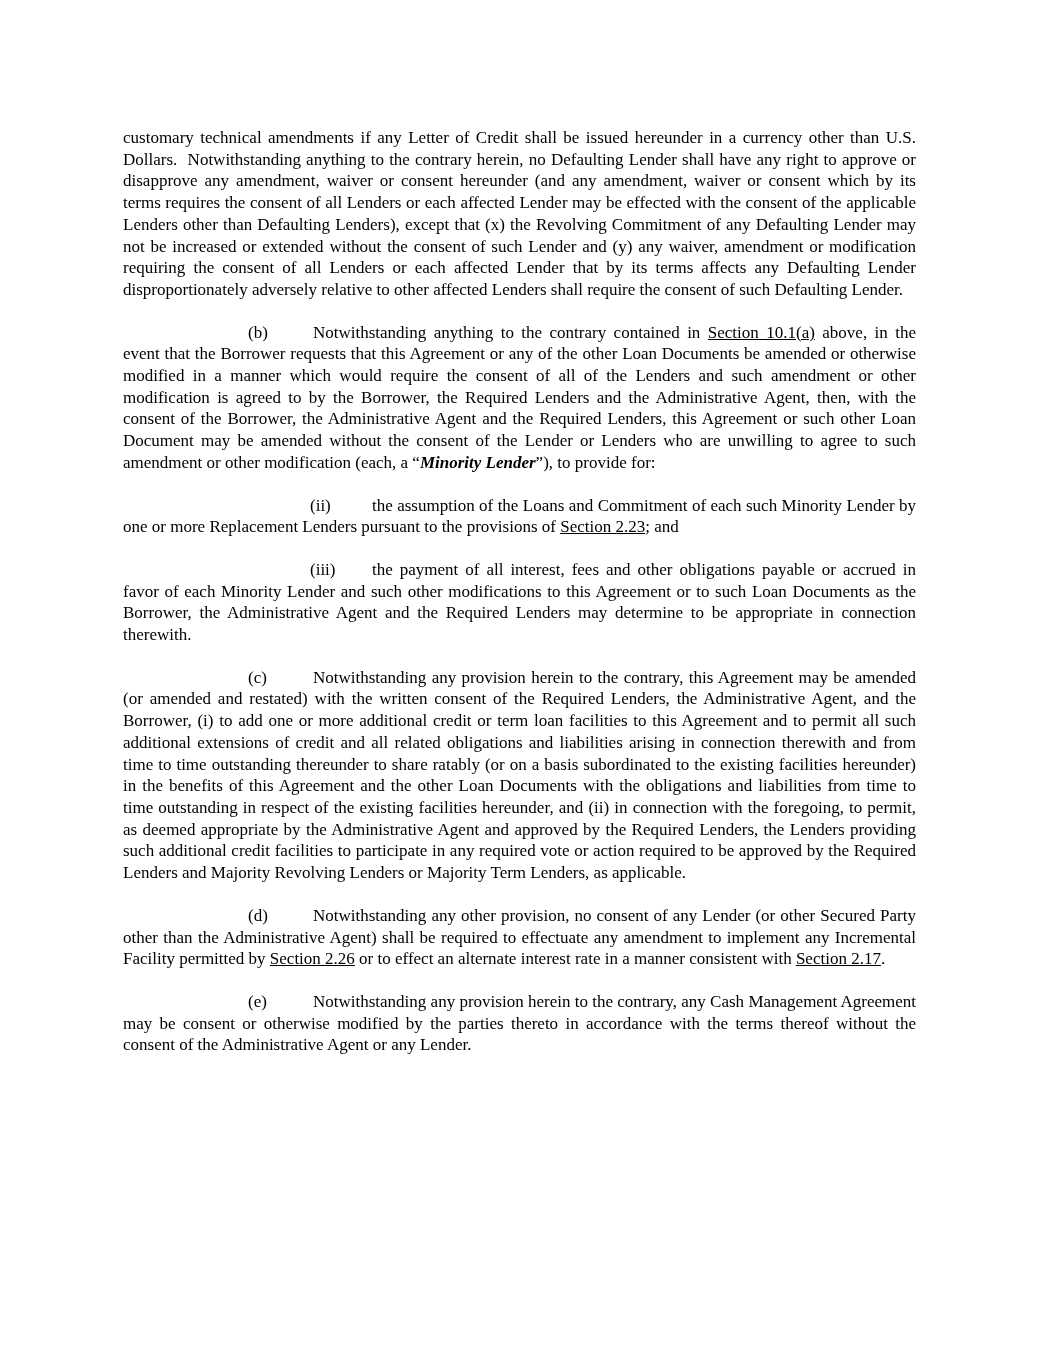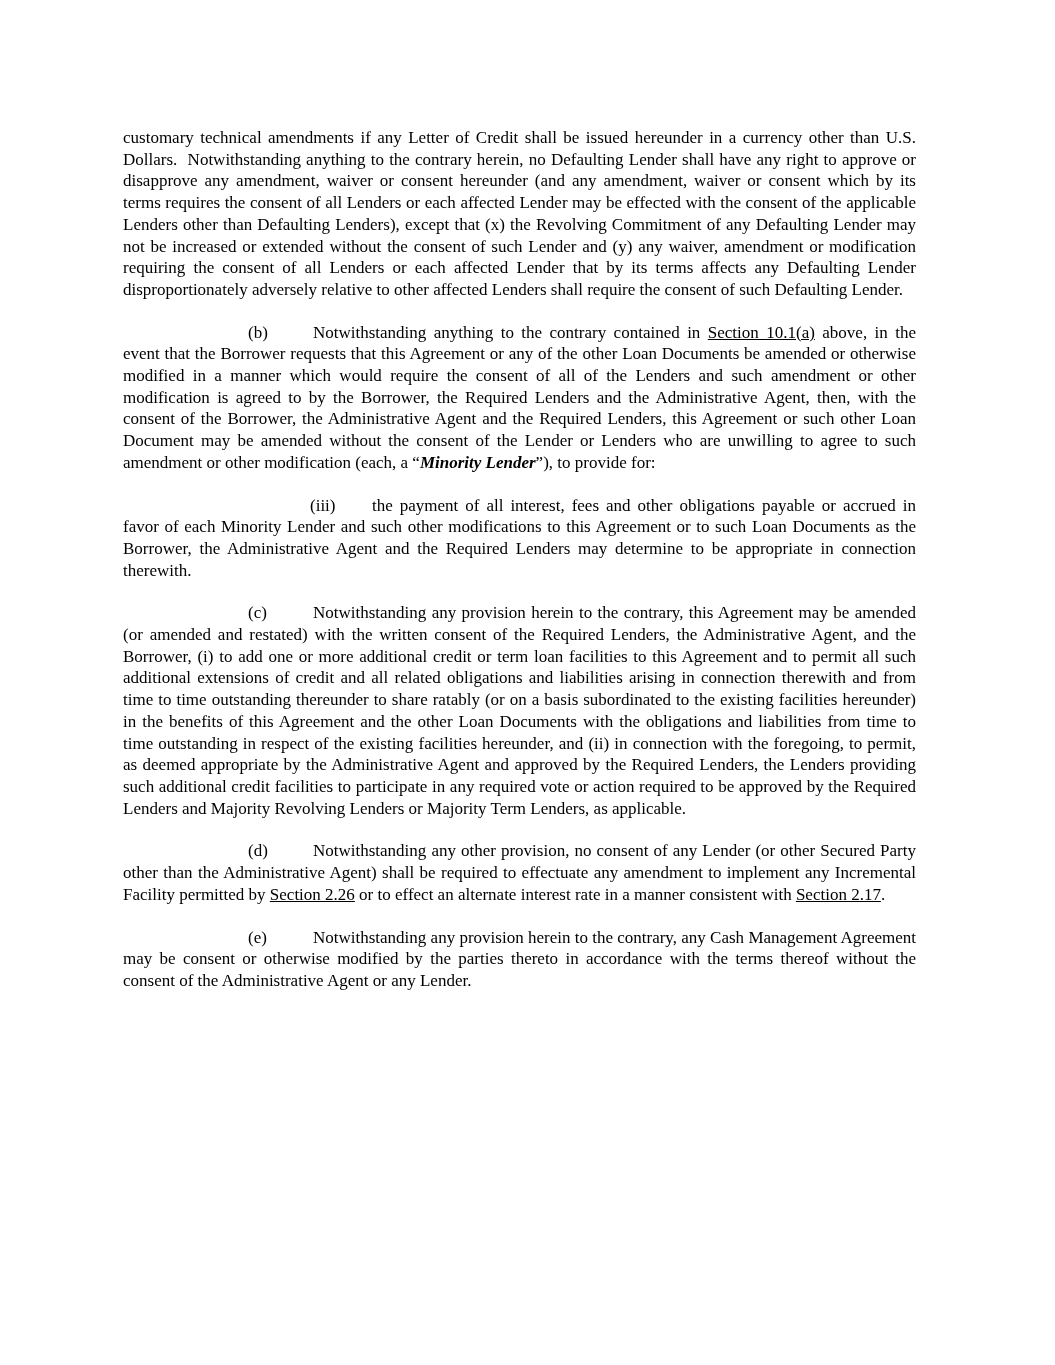--- a/index.html
+++ b/index.html
@@ -40,18 +40,19 @@
   .run.underline   { text-decoration: underline; }
   .run.bolditalic  { font-weight: bold; font-style: italic; }
 </style>
 </head>
 <body>
 
 <div class="page">
   <div id="doc-body">
       <p class="para body"><span class="run normal">customary technical amendments if any Letter of Credit shall be issued hereunder in a currency other than U.S. Dollars.&nbsp; Notwithstanding anything to the contrary herein, no Defaulting Lender shall have any right to approve or disapprove any amendment, waiver or consent hereunder (and any amendment, waiver or consent which by its terms requires the consent of all Lenders or each affected Lender may be effected with the consent of the applicable Lenders other than Defaulting Lenders), except that (x) the Revolving Commitment of any Defaulting Lender may not be increased or extended without the consent of such Lender and (y) any waiver, amendment or modification requiring the consent of all Lenders or each affected Lender that by its terms affects any Defaulting Lender disproportionately adversely relative to other affected Lenders shall require the consent of such Defaulting Lender.</span></p>
       <p class="para labeled-body"><span class="label-box body">(b)</span><span class="run normal">Notwithstanding anything to the contrary contained in </span><span class="run underline">Section 10.1(a)</span><span class="run normal"> above, in the event that the Borrower requests that this Agreement or any of the other Loan Documents be amended or otherwise modified in a manner which would require the consent of all of the Lenders and such amendment or other modification is agreed to by the Borrower, the Required Lenders and the Administrative Agent, then, with the consent of the Borrower, the Administrative Agent and the Required Lenders, this Agreement or such other Loan Document may be amended without the consent of the Lender or Lenders who are unwilling to agree to such amendment or other modification (each, a “</span><span class="run bolditalic">Minority Lender</span><span class="run normal">”), to provide for:</span></p>
+      <p class="para item"><span class="label-box item">(ii)</span><span class="run normal">the assumption of the Loans and Commitment of each such Minority Lender by one or more Replacement Lenders pursuant to the provisions of </span><span class="run underline">Section 2.23</span><span class="run normal">; and</span></p>
       <p class="para item"><span class="label-box item">(iii)</span><span class="run normal">the payment of all interest, fees and other obligations payable or accrued in favor of each Minority Lender and such other modifications to this Agreement or to such Loan Documents as the Borrower, the Administrative Agent and the Required Lenders may determine to be appropriate in connection therewith.</span></p>
       <p class="para labeled-body"><span class="label-box body">(c)</span><span class="run normal">Notwithstanding any provision herein to the contrary, this Agreement may be amended (or amended and restated) with the written consent of the Required Lenders, the Administrative Agent, and the Borrower, (i) to add one or more additional credit or term loan facilities to this Agreement and to permit all such additional extensions of credit and all related obligations and liabilities arising in connection therewith and from time to time outstanding thereunder to share ratably (or on a basis subordinated to the existing facilities hereunder) in the benefits of this Agreement and the other Loan Documents with the obligations and liabilities from time to time outstanding in respect of the existing facilities hereunder, and (ii) in connection with the foregoing, to permit, as deemed appropriate by the Administrative Agent and approved by the Required Lenders, the Lenders providing such additional credit facilities to participate in any required vote or action required to be approved by the Required Lenders and Majority Revolving Lenders or Majority Term Lenders, as applicable.</span></p>
       <p class="para labeled-body"><span class="label-box body">(d)</span><span class="run normal">Notwithstanding any other provision, no consent of any Lender (or other Secured Party other than the Administrative Agent) shall be required to effectuate any amendment to implement any Incremental Facility permitted by </span><span class="run underline">Section 2.26</span><span class="run normal"> or to effect an alternate interest rate in a manner consistent with </span><span class="run underline">Section 2.17</span><span class="run normal">.</span></p>
       <p class="para labeled-body"><span class="label-box body">(e)</span><span class="run normal">Notwithstanding any provision herein to the contrary, any Cash Management Agreement may be consent or otherwise modified by the parties thereto in accordance with the terms thereof without the consent of the Administrative Agent or any Lender.</span></p>
     </div>
 </div>
 
 </body></html>

